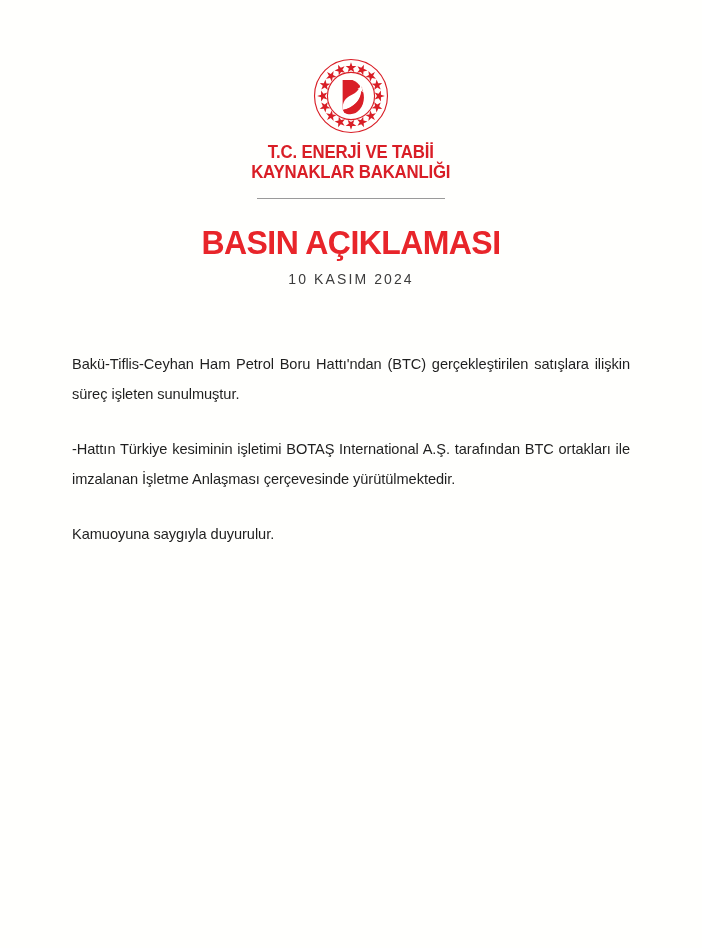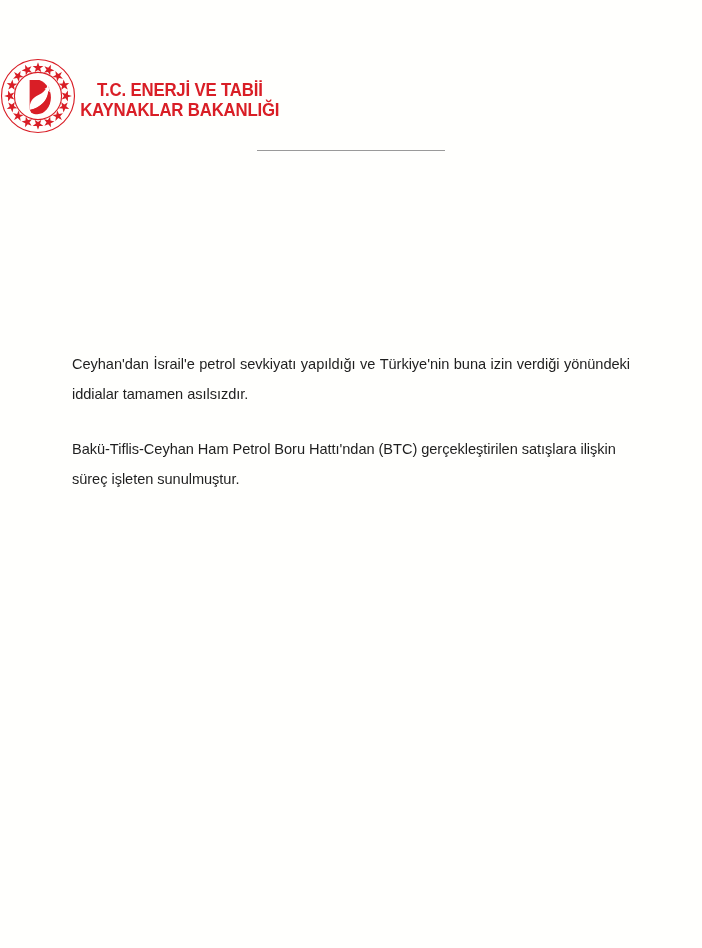--- a/index.html
+++ b/index.html
@@ -20,21 +20,21 @@
     position: relative;
     width: 702px;
     height: 948px;
     box-sizing: border-box;
   }
 
   
   .header {
     padding-top: 58px;
     display: flex;
-    flex-direction: row;
+    flex-direction: column;
     align-items: center;
   }
 
   .emblem {
     width: 76px;
     height: 76px;
     display: block;
   }
 
   .ministry-name {
@@ -152,19 +152,24 @@
 
     <div class="ministry-name">
       <span class="line">T.C. ENERJİ VE TABİİ</span>
       <span class="line">KAYNAKLAR BAKANLIĞI</span>
     </div>
 
   </div>
 
   <div class="divider"></div>
 
+  <div class="title-block">
+    <h1 class="doc-title">BASIN AÇIKLAMASI</h1>
+    <div class="doc-date">10 KASIM 2024</div>
+  </div>
 
   <div class="body-text">
-    <p>Ceyhan'dan İsrail'e petrol sevkiyatı yapıldığı ve Türkiye'nin buna izin verdiği yönündeki iddialar tamamen asılsızdır.</p>
     <p>Bakü-Tiflis-Ceyhan Ham Petrol Boru Hattı'ndan (BTC) gerçekleştirilen satışlara ilişkin süreç işleten sunulmuştur.</p>
+    <p>-Hattın Türkiye kesiminin işletimi BOTAŞ International A.Ş. tarafından BTC ortakları ile imzalanan İşletme Anlaşması çerçevesinde yürütülmektedir.</p>
+    <p class="no-justify">Kamuoyuna saygıyla duyurulur.</p>
   </div>
 
 </div>
 
 </body></html>

